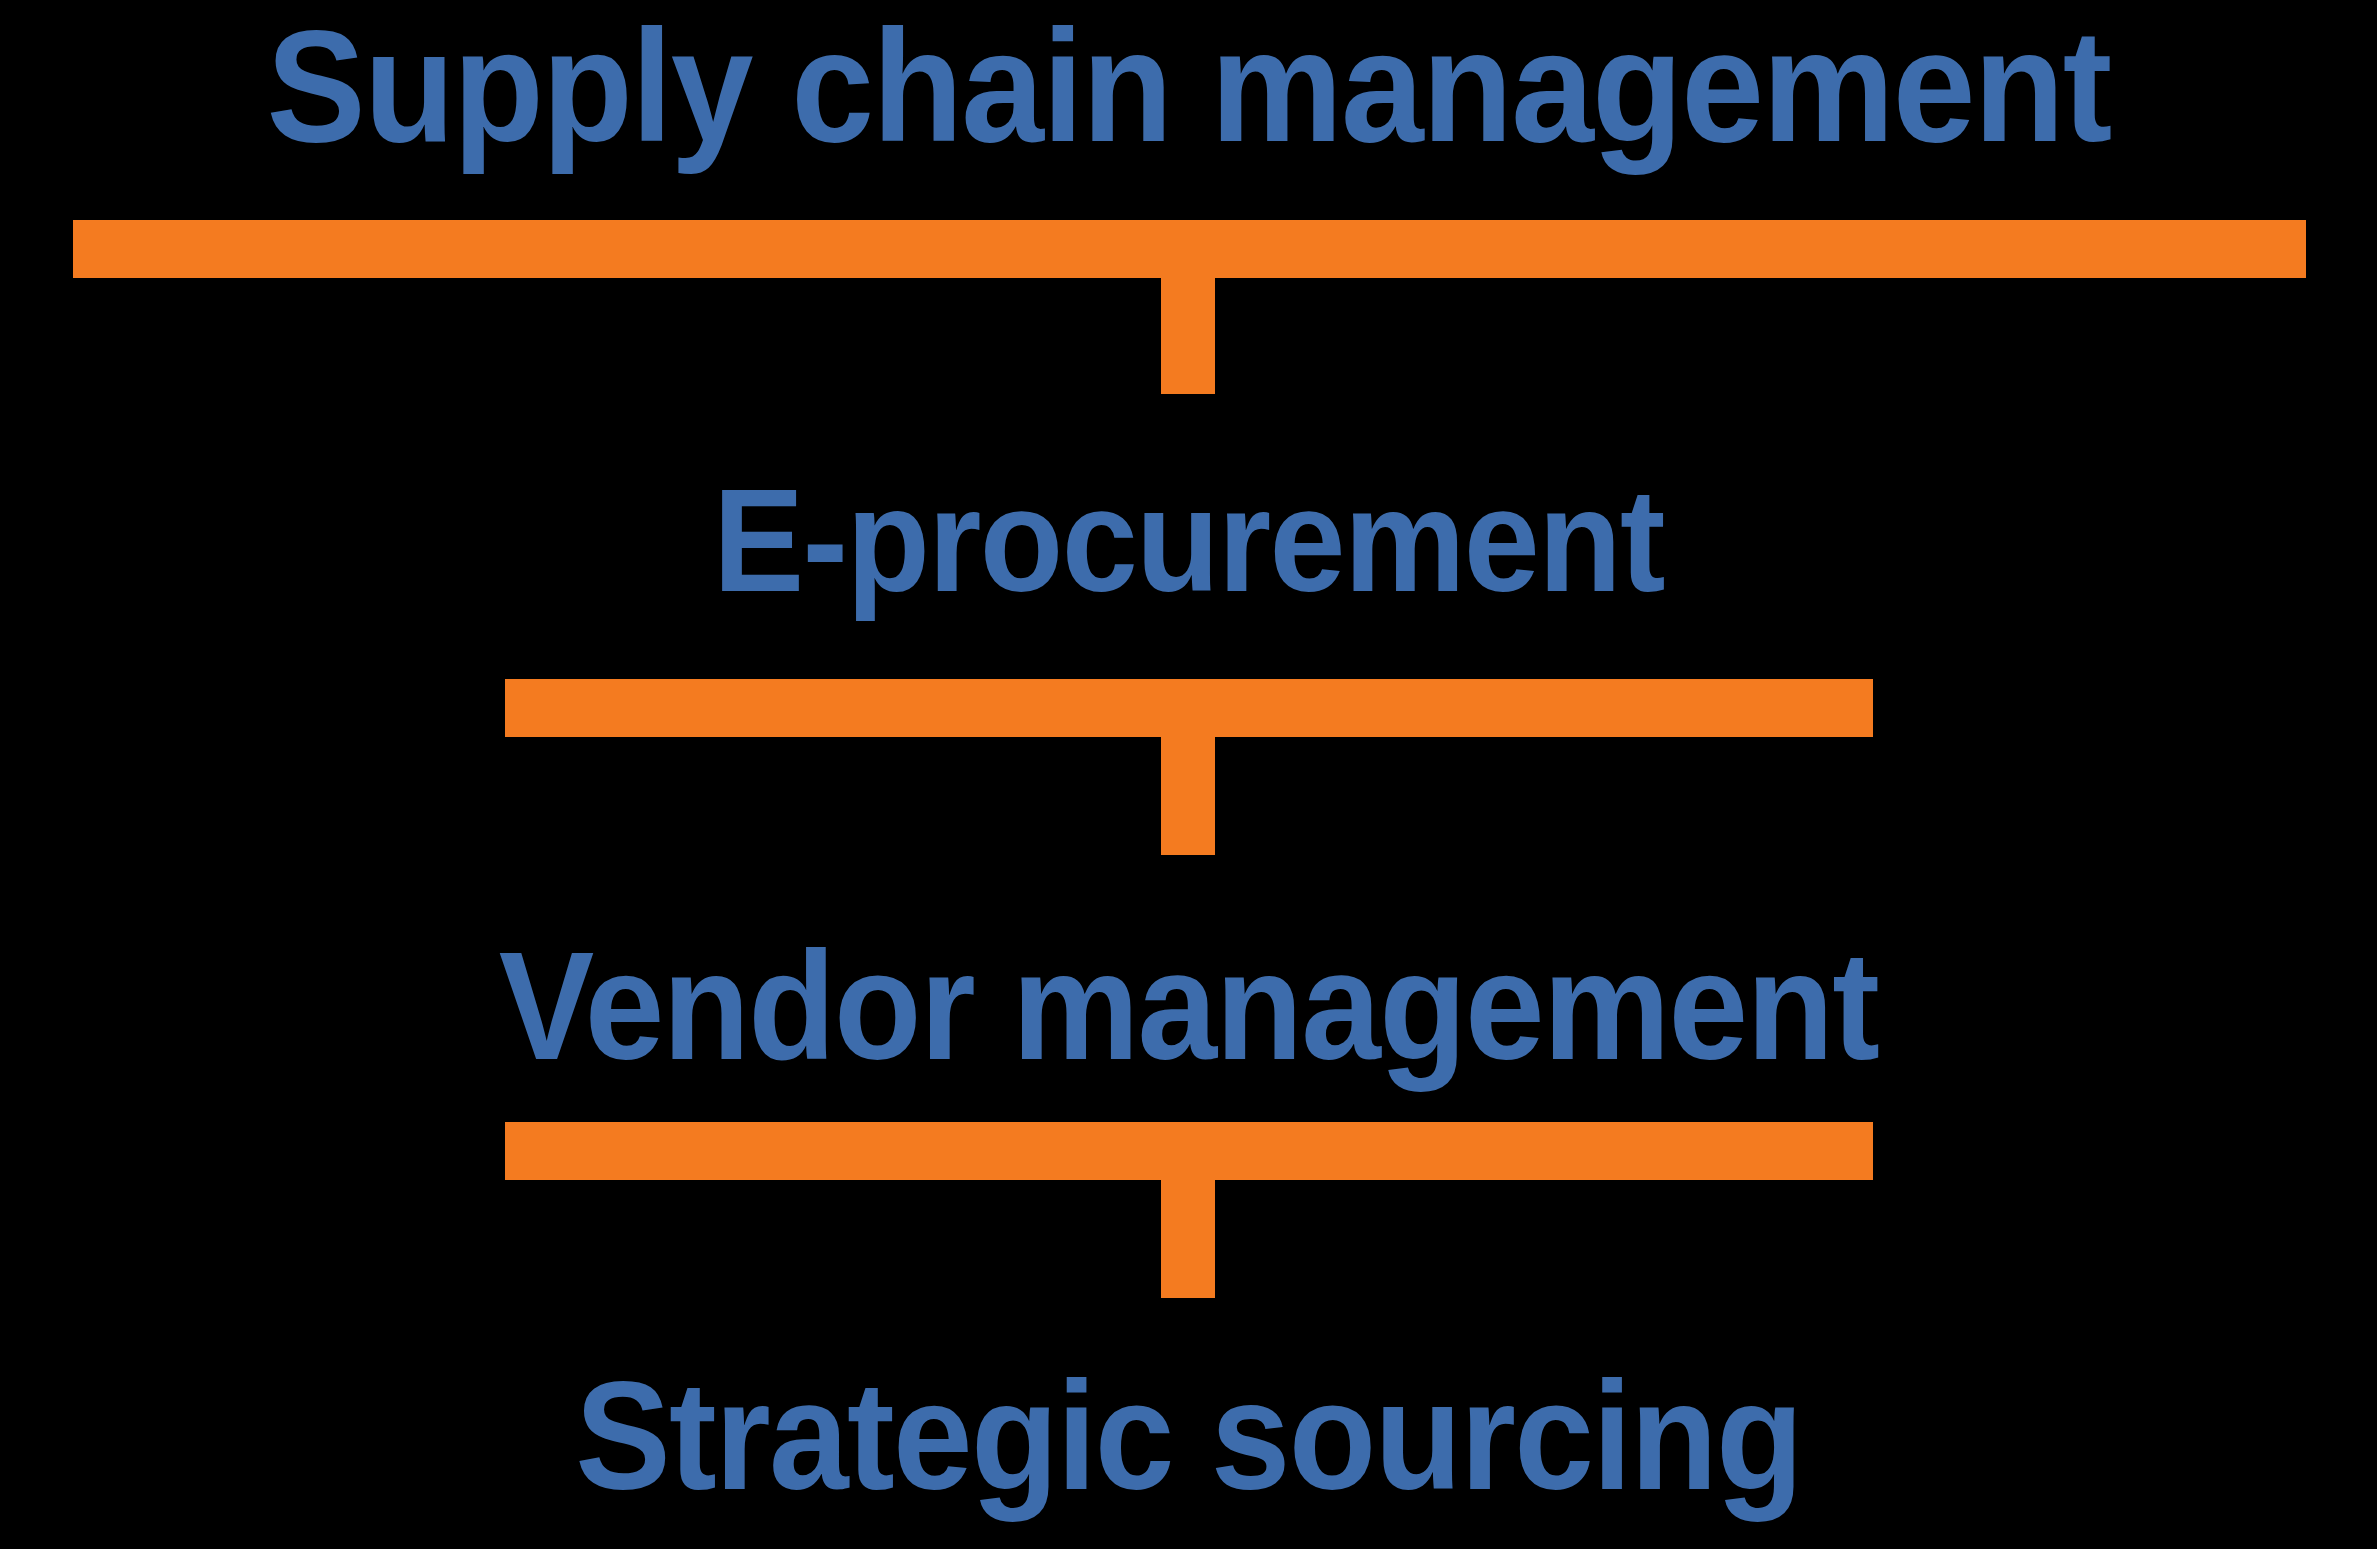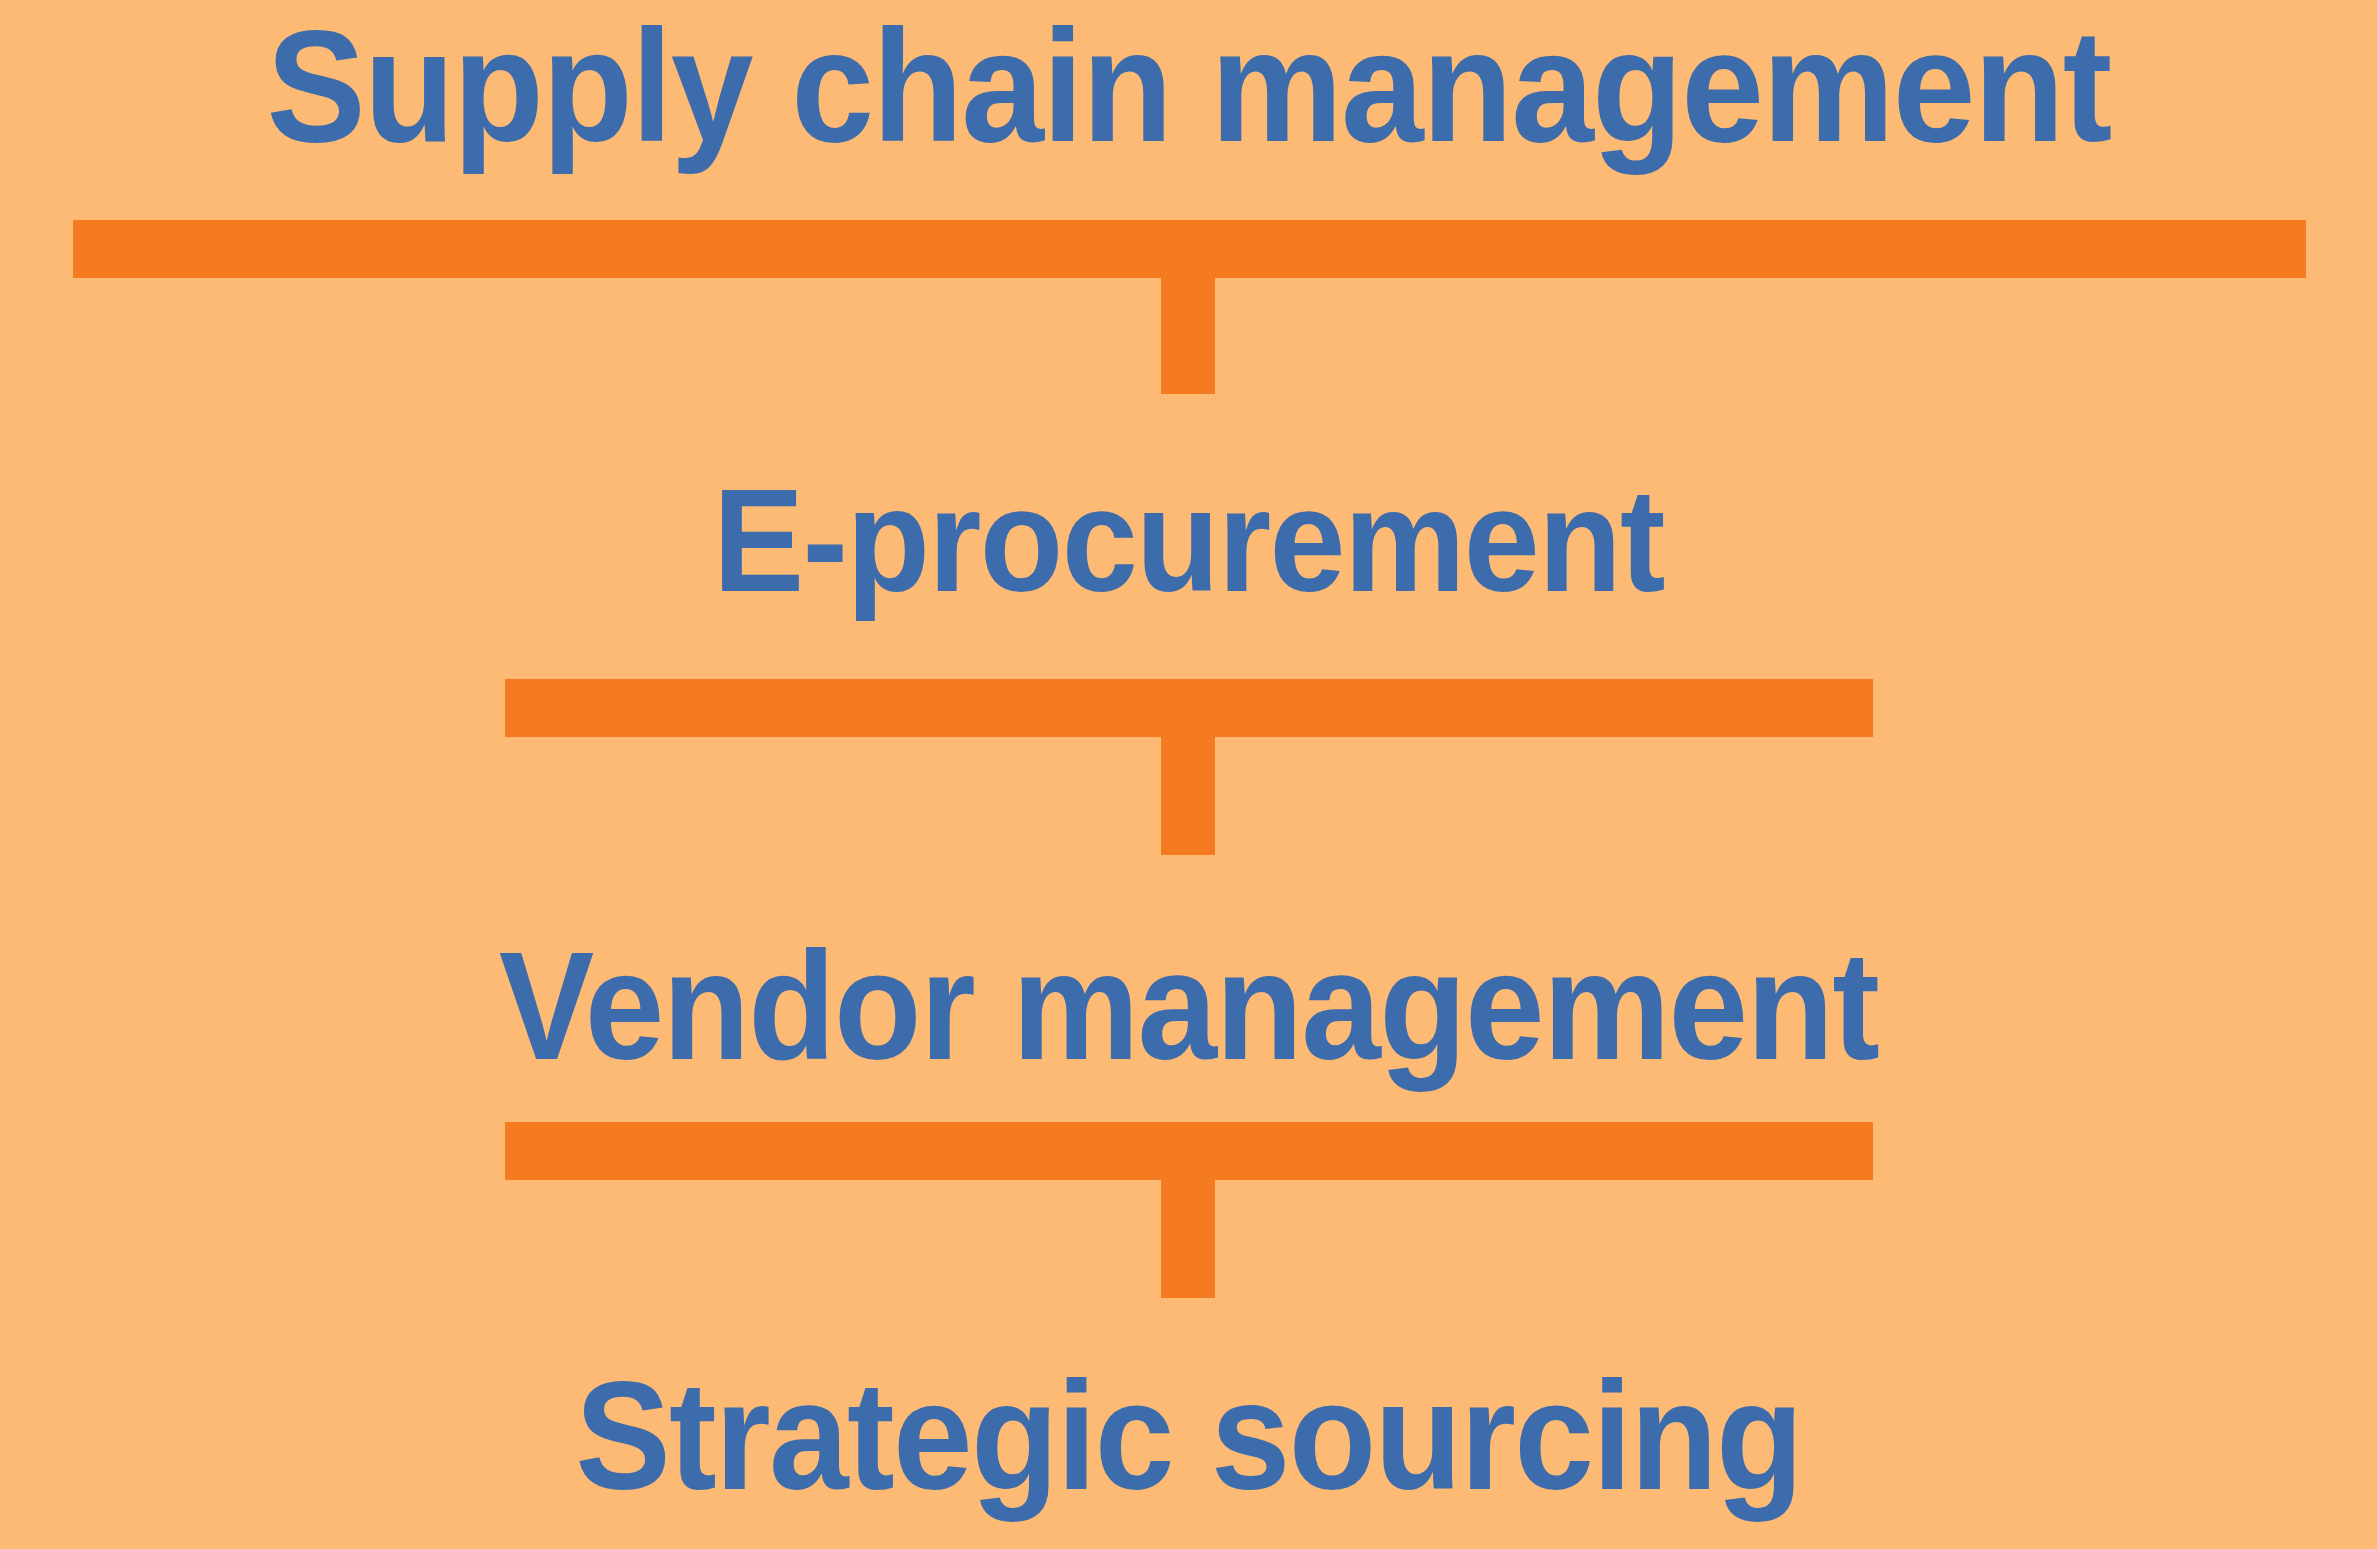--- a/index.html
+++ b/index.html
@@ -8,21 +8,21 @@
     background: #ffffff;
   }
   body {
     font-family: "Liberation Sans", "DejaVu Sans", sans-serif;
   }
 
   #stage {
     position: relative;
     width: 2377px;
     height: 1549px;
-    background: #fdba74;
+    background: #000000;
     overflow: hidden;
   }
 
   
   .node-label {
     position: absolute;
     white-space: nowrap;
     font-weight: 700;
     color: #3d6cac;
     letter-spacing: -0.012em;

